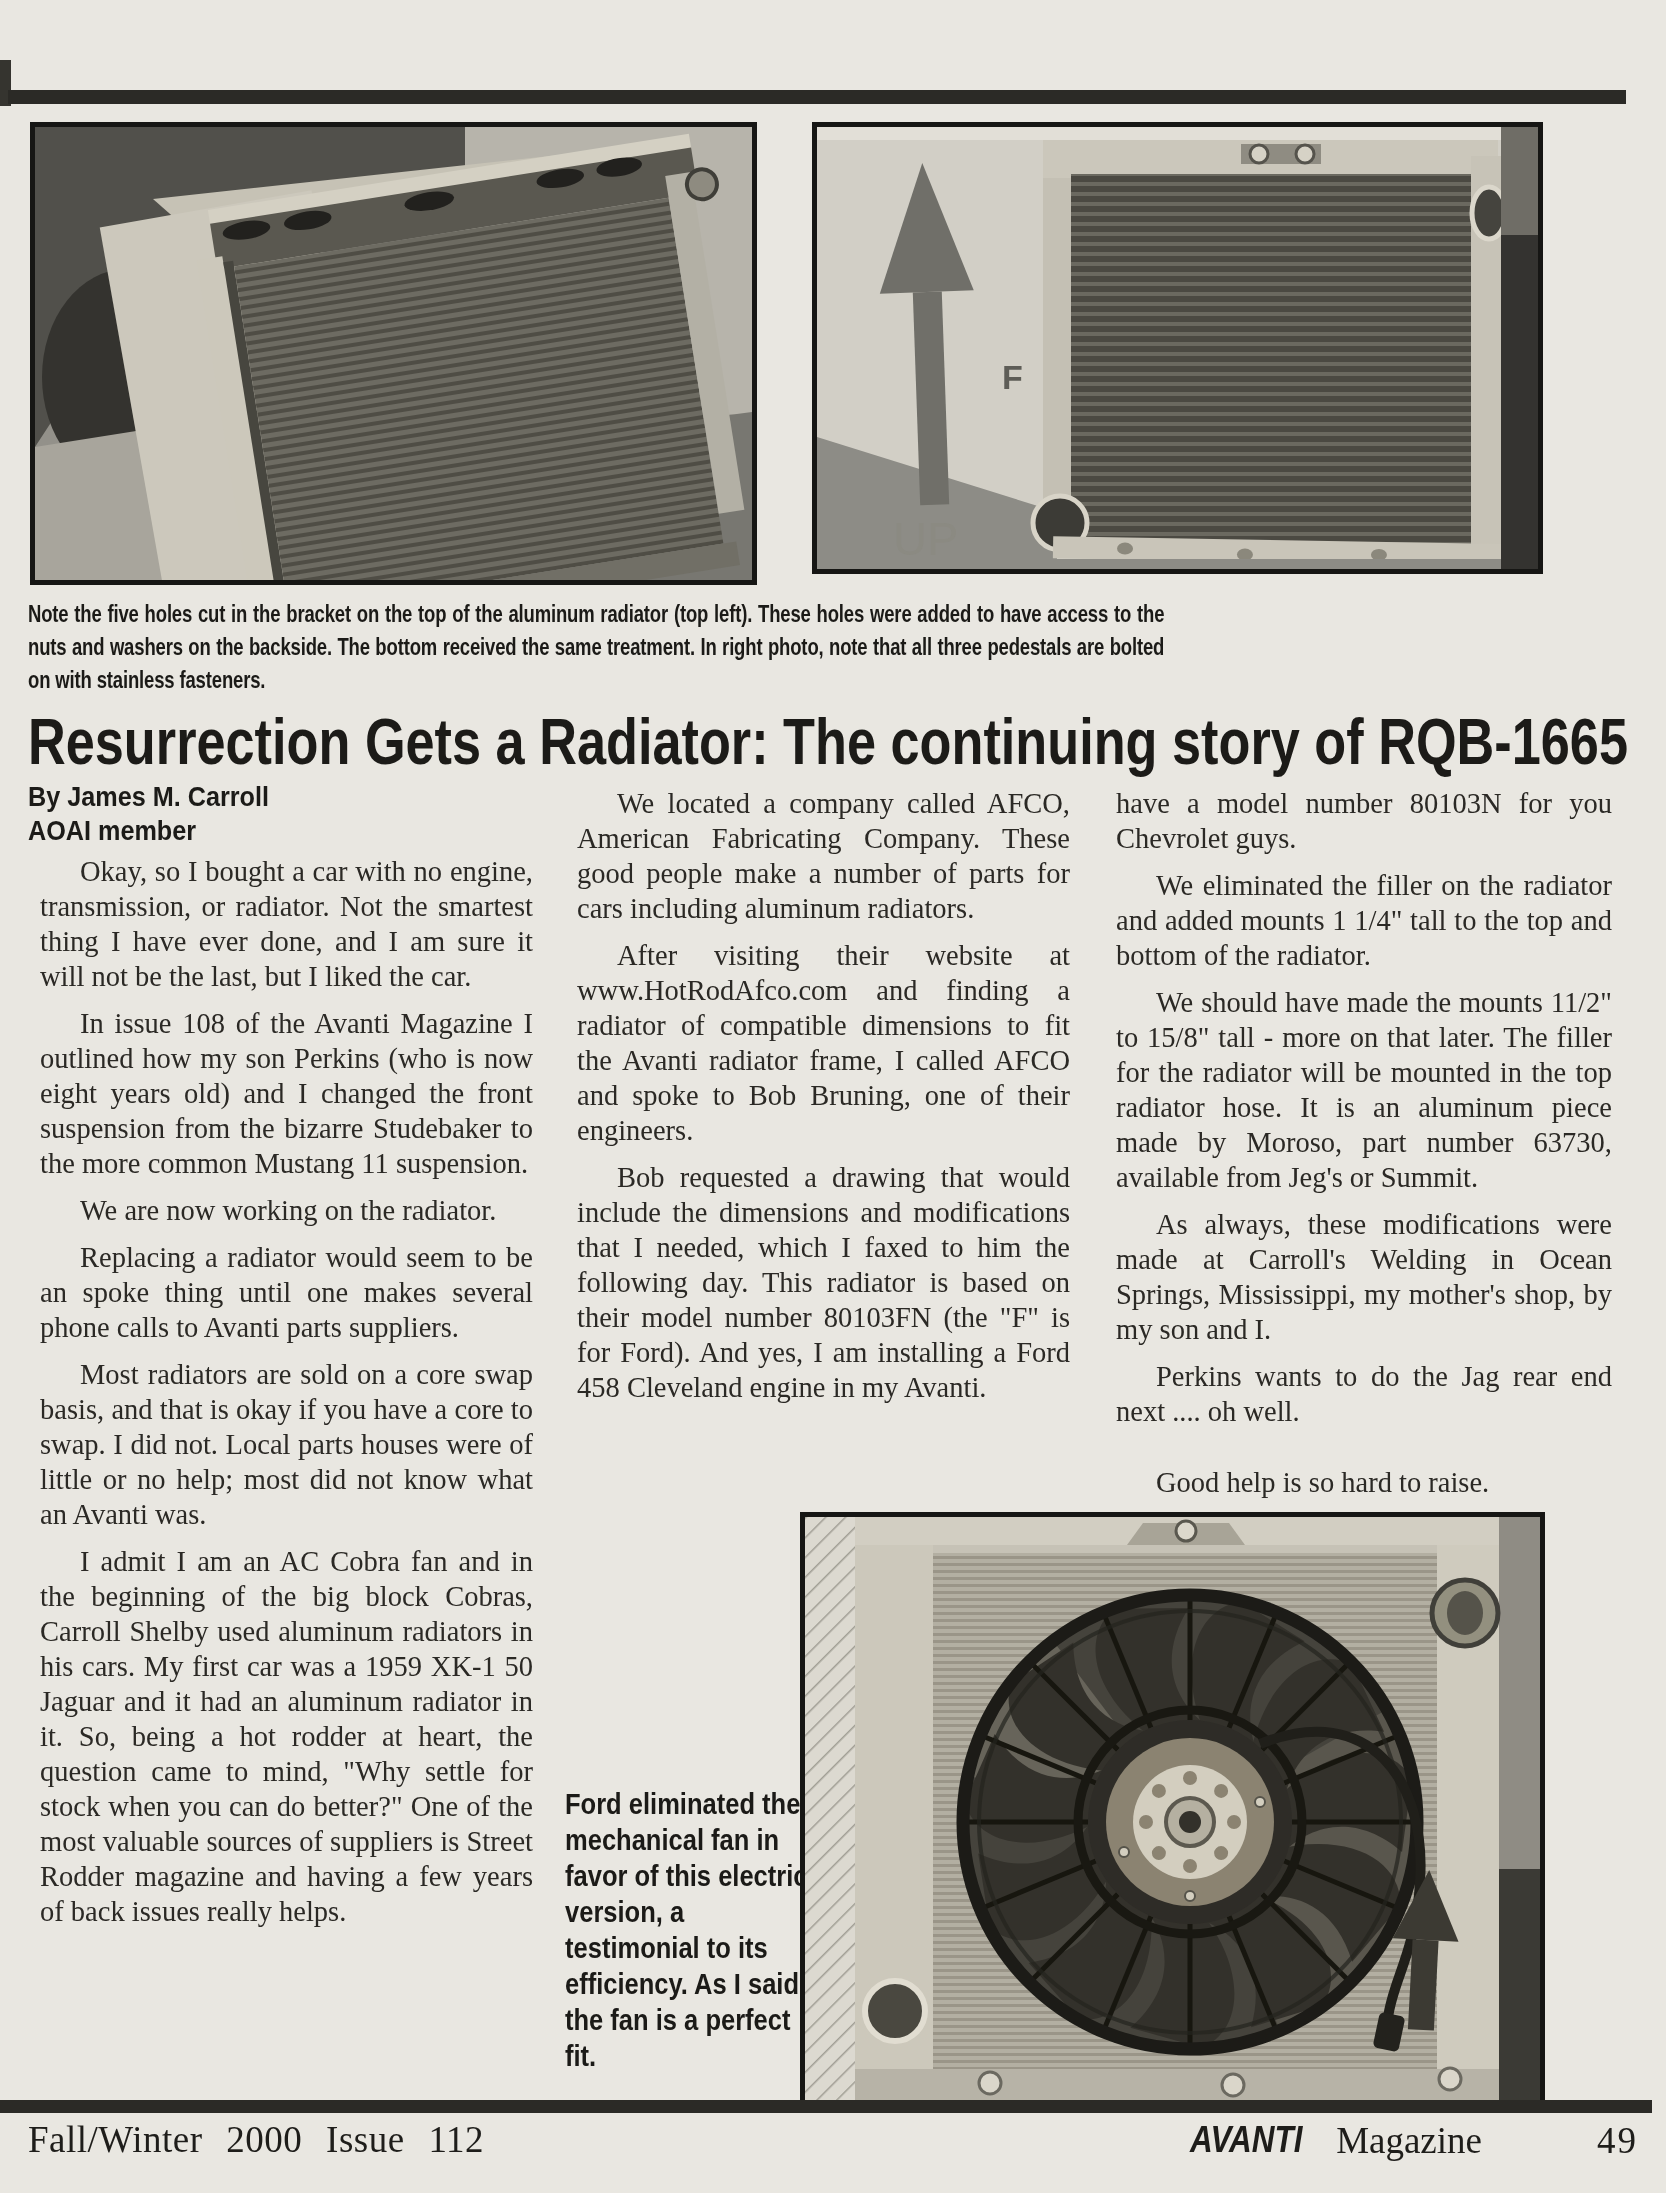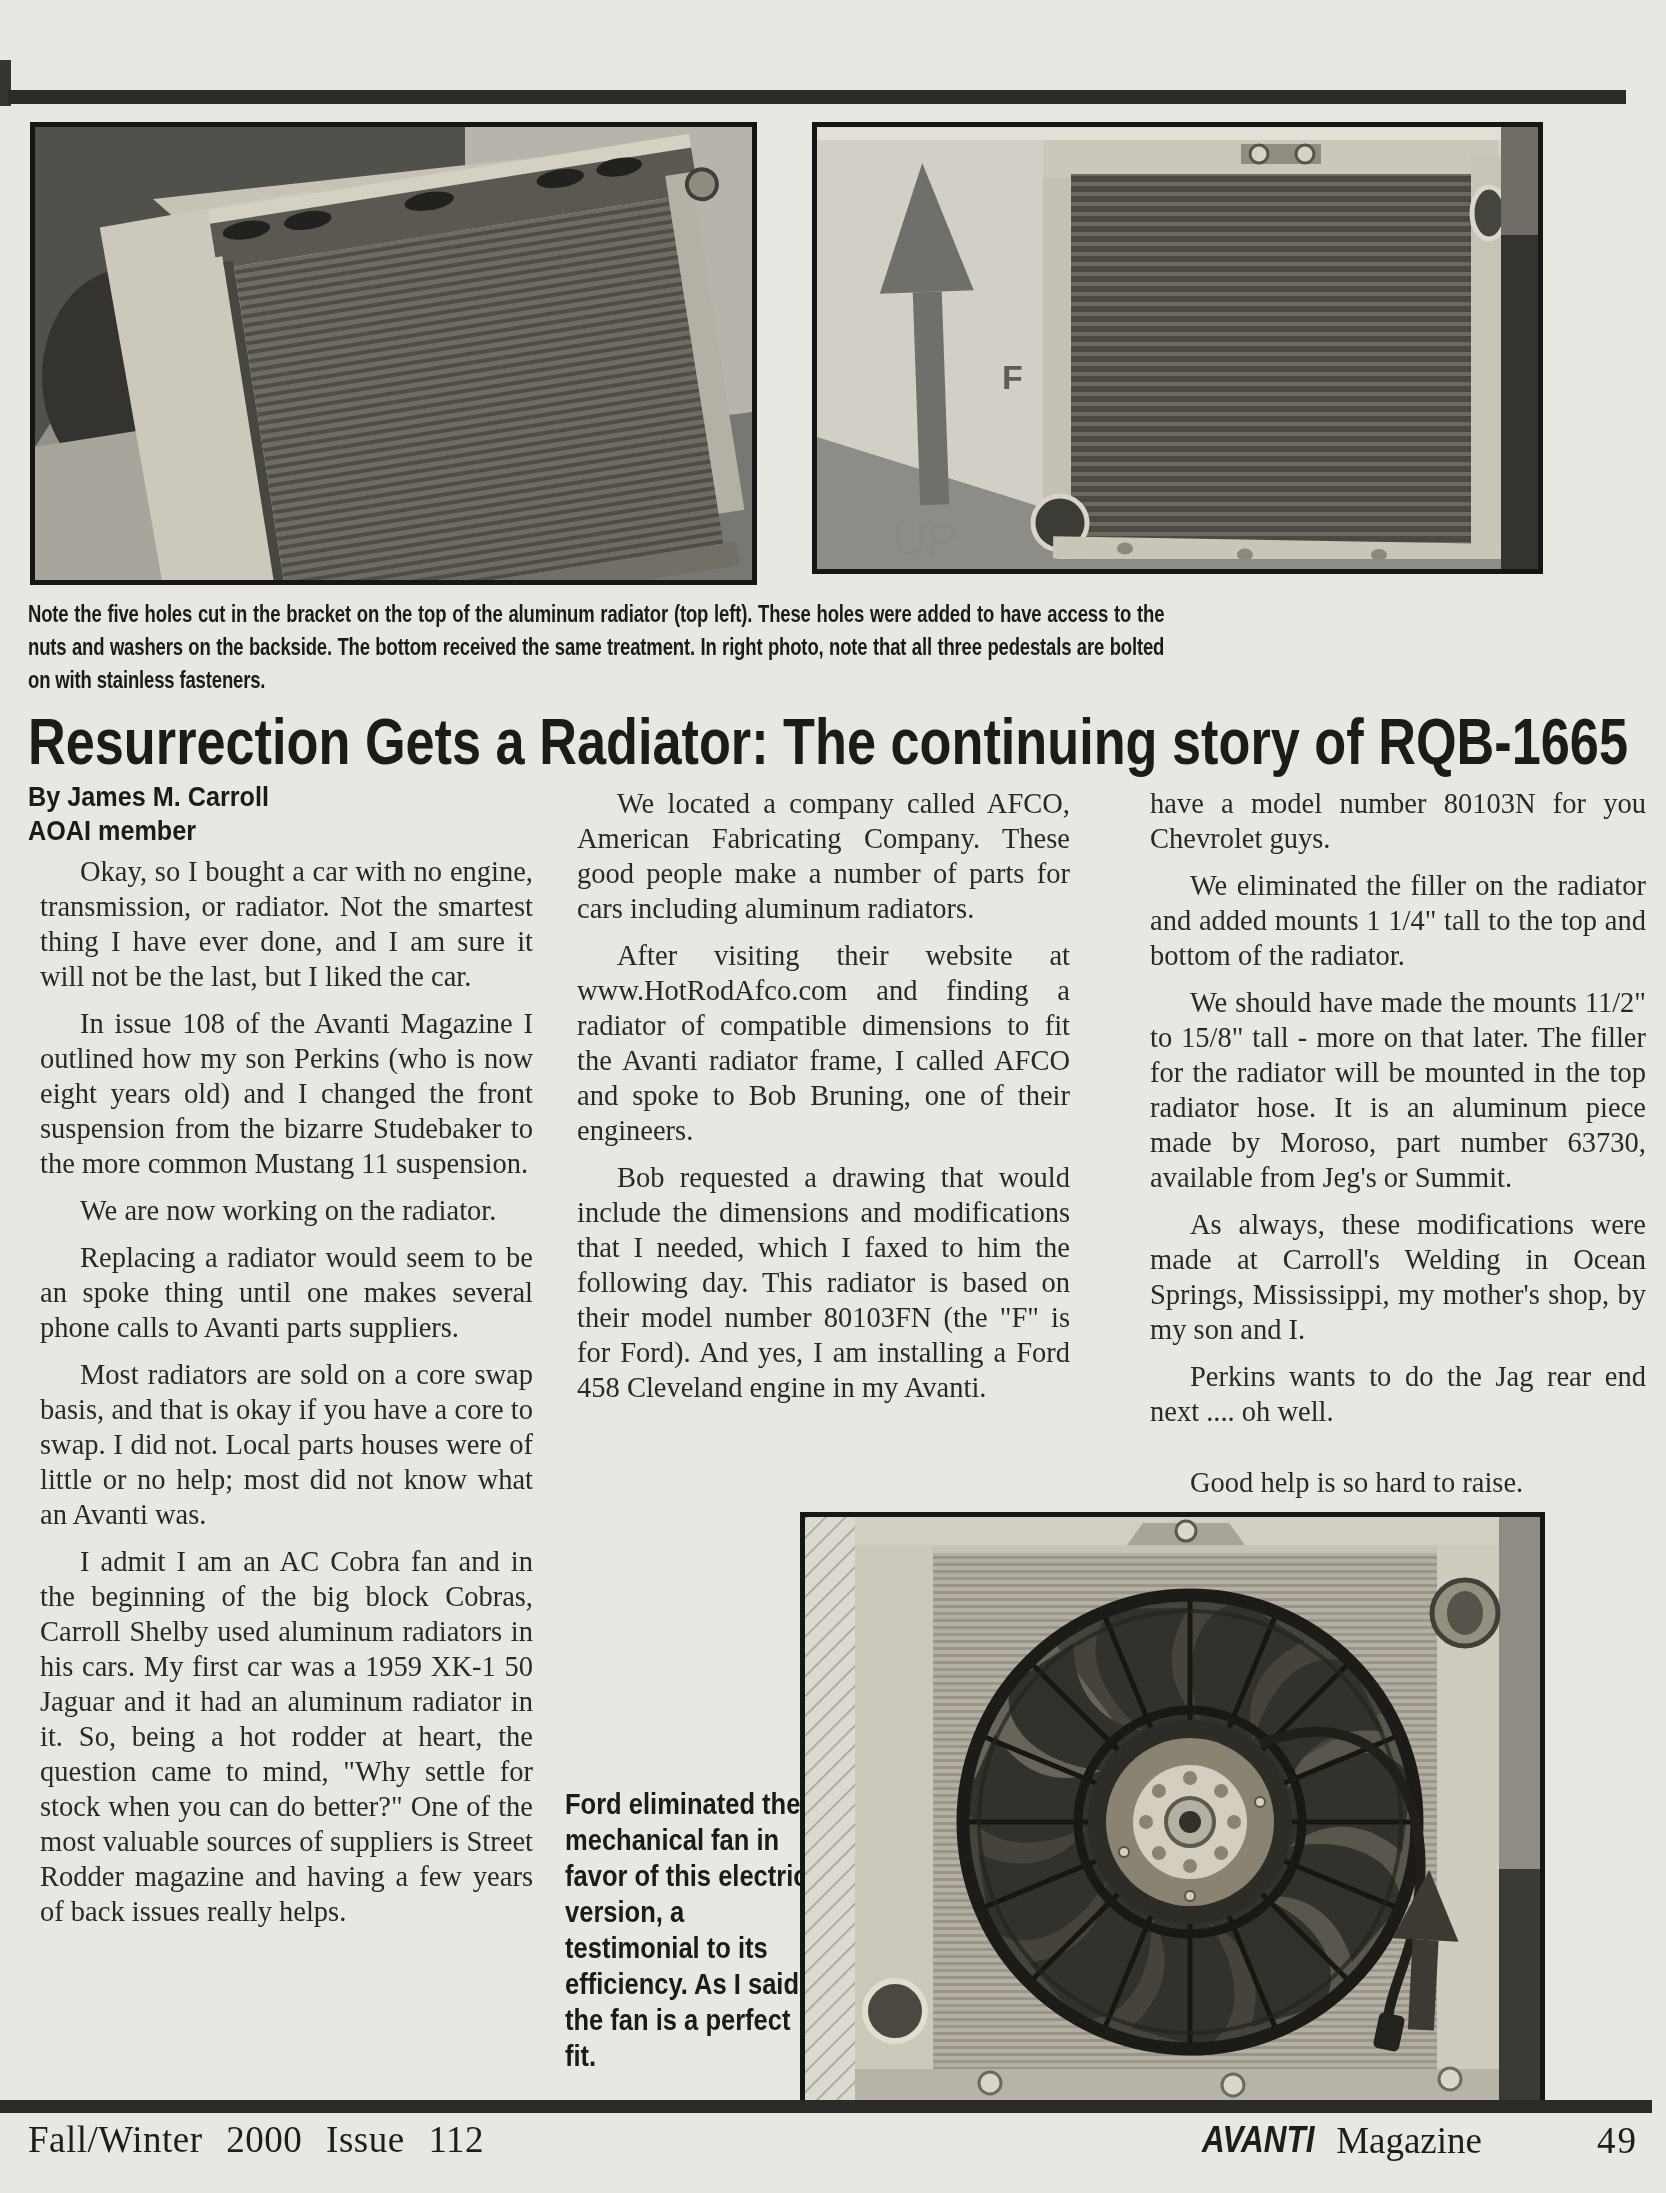--- a/index.html
+++ b/index.html
@@ -34,41 +34,41 @@
     transform:scaleX(0.9); transform-origin:left top;
   }
 
   .article { position:absolute; text-align:justify; font-size:28.5px; line-height:35px; color:#2b2925; }
   .article p { margin:12px; text-indent:40px; }
   .article p.noindent { text-indent:0; }
   .article p.spread { letter-spacing:0.6em; word-spacing:2em; }
   .article p.gap { margin-top:36px; }
   .col1 { left:28px;  top:842px; width:517px; }
   .col2 { left:565px; top:774px; width:517px; }
-  .col3 { left:1138px; top:774px; width:520px; }
+  .col3 { left:1104px; top:774px; width:520px; }
 
   .fan-caption {
     position:absolute; left:565px; top:1786px; width:292px;
     font-family:"Liberation Sans", sans-serif; font-weight:bold;
     font-size:29px; line-height:36px; color:#1b1a17;
     transform:scaleX(0.88); transform-origin:left top;
   }
 
   .footer {
     position:absolute; left:28px; top:2118px; width:1610px;
     display:flex; justify-content:space-between; align-items:baseline;
     font-size:37px; color:#1e1d1a;
   }
   .footer .issue { word-spacing:14px; letter-spacing:0.5px; }
   .footer .right { display:flex; align-items:flex-start; }
   .footer .mag-name {
     font-family:"Liberation Sans", sans-serif; font-weight:bold; font-style:italic;
     transform:scaleX(0.85); transform-origin:left bottom; display:inline-block;
   }
-  .footer .mag-suffix { margin-left:2px; }
+  .footer .mag-suffix { margin-left:14px; }
   .footer .page-num { margin-left:115px; letter-spacing:2px; }
 </style>
 </head>
 <body>
 
 <div class="page">
 
   <div class="edge-mark"></div>
   <div class="rule" style="left:8px; top:90px; width:1618px; height:14px;"></div>
 

